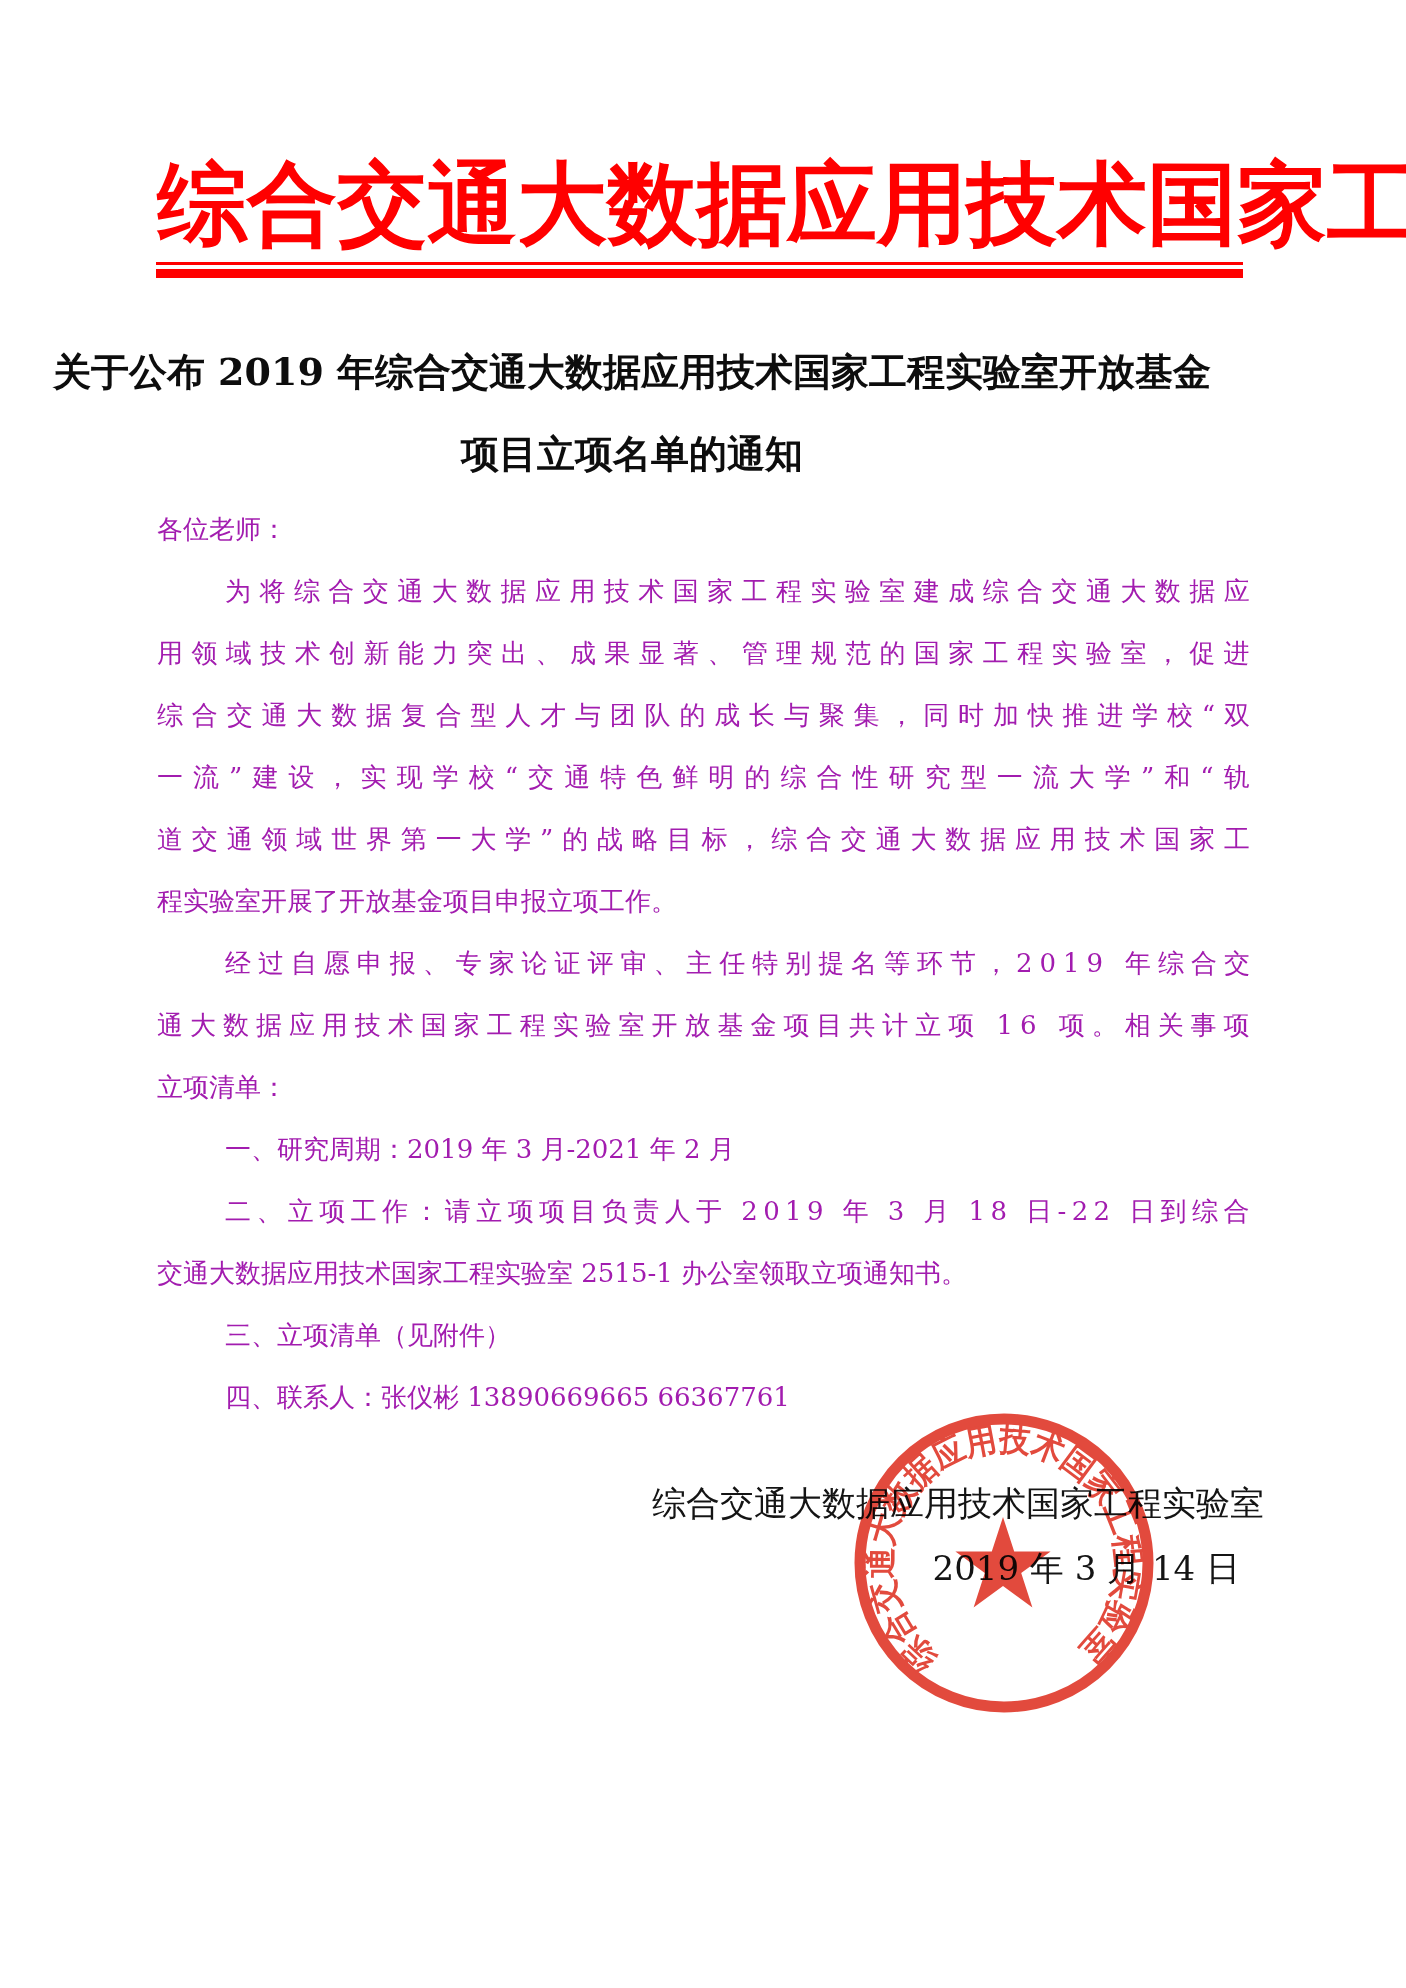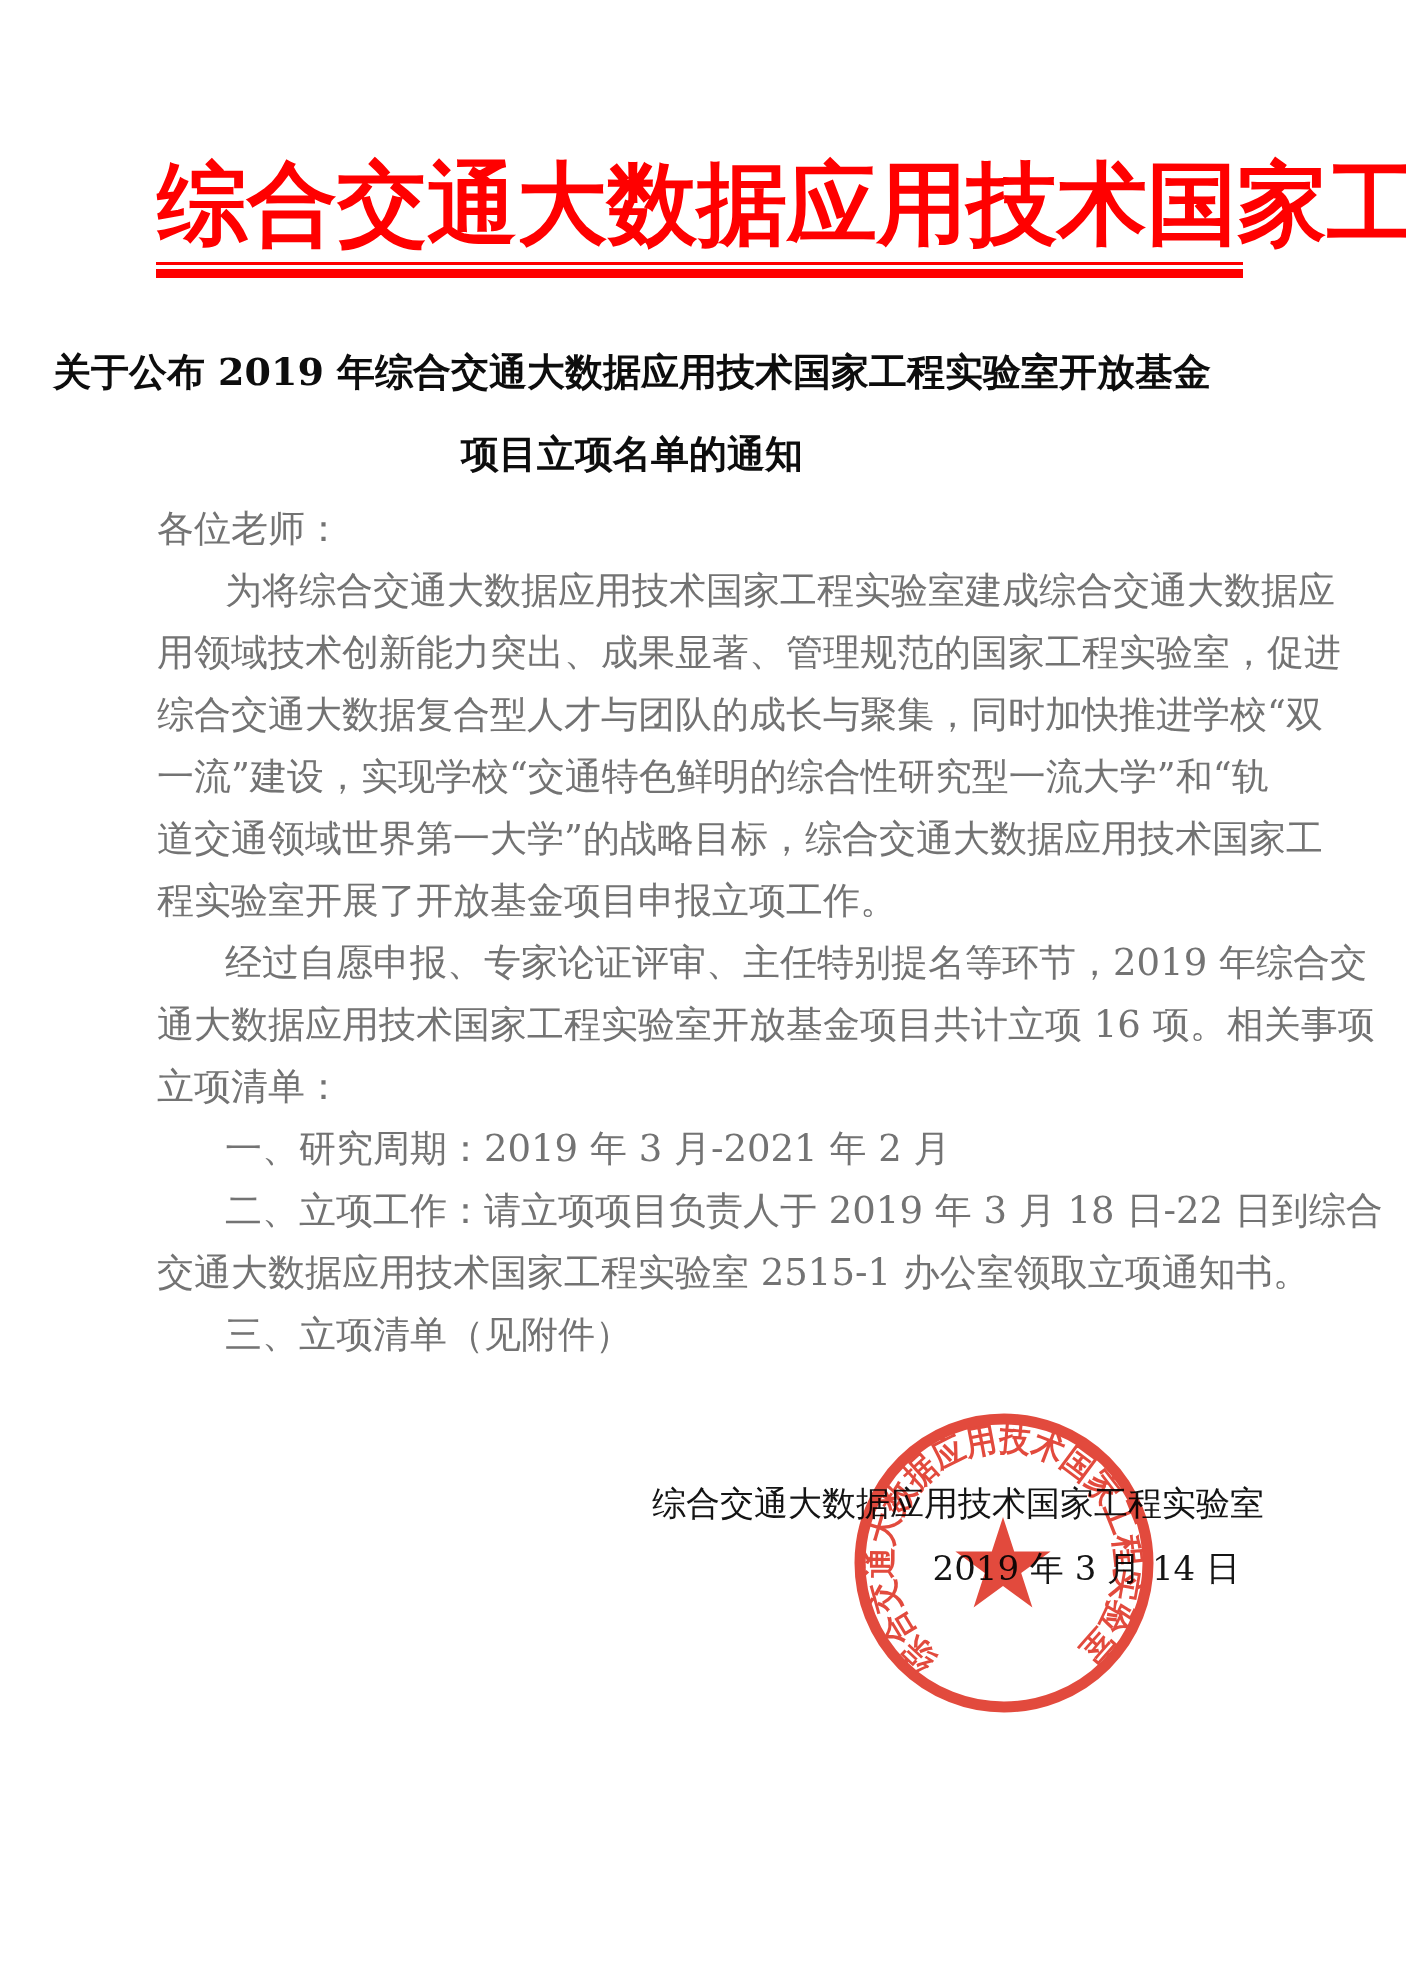--- a/index.html
+++ b/index.html
@@ -29,21 +29,21 @@
     position:absolute;left:0;width:1264px;text-align:center;
     font-weight:700;font-size:38px;line-height:44px;color:#0d0d0d;
     white-space:pre;
   }
   .ntitle1{top:350px;}
   .ntitle2{top:432px;}
 
   
   .body-block{
     position:absolute;left:157px;top:498px;width:1093px;
-    font-size:37px;color:#737373;
+    font-size:26px;color:#a21caf;
   }
   .line{height:62px;line-height:62px;white-space:pre;}
   .line.j{display:flex;justify-content:space-between;align-items:baseline;white-space:normal;}
   .line.j span{white-space:pre;}
   .ind{padding-left:68px;}
 
   
   .sig-org{position:absolute;top:1483px;right:142px;font-size:34px;line-height:40px;white-space:pre;color:#141414;}
   .sig-date{position:absolute;top:1548px;right:166px;font-size:34px;line-height:40px;white-space:pre;color:#141414;}
 
@@ -362,20 +362,21 @@
         <span>2</span>
         <span>2</span>
         <span> </span>
         <span>日</span>
         <span>到</span>
         <span>综</span>
         <span>合</span>
       </div>
     <div class="line">交通大数据应用技术国家工程实验室 2515-1 办公室领取立项通知书。</div>
     <div class="line ind">三、立项清单（见附件）</div>
+    <div class="line ind">四、联系人：张仪彬 13890669665 66367761</div>
   </div>
 
   <div class="sig-org">综合交通大数据应用技术国家工程实验室</div>
   <div class="sig-date">2019 年 3 月 14 日</div>
 
   <svg class="seal" viewBox="0 0 340 340" xmlns="http://www.w3.org/2000/svg">
     <circle cx="170" cy="170" r="144" fill="none" stroke="#e03a2c" stroke-width="11"></circle>
     <polygon fill="#e03a2c" points="169,124 180.2,158.5 216.6,158.5 187.2,179.9 198.4,214.5 169,193.1 139.6,214.5 150.8,179.9 121.4,158.5 157.8,158.5"></polygon>
     <path id="sealArc" d="M 105 263 A 113 113 0 1 1 235 263" fill="none"></path>
     <text font-size="34" fill="#e03a2c" font-weight="700" font-family="DejaVu Serif, Liberation Serif, serif">

